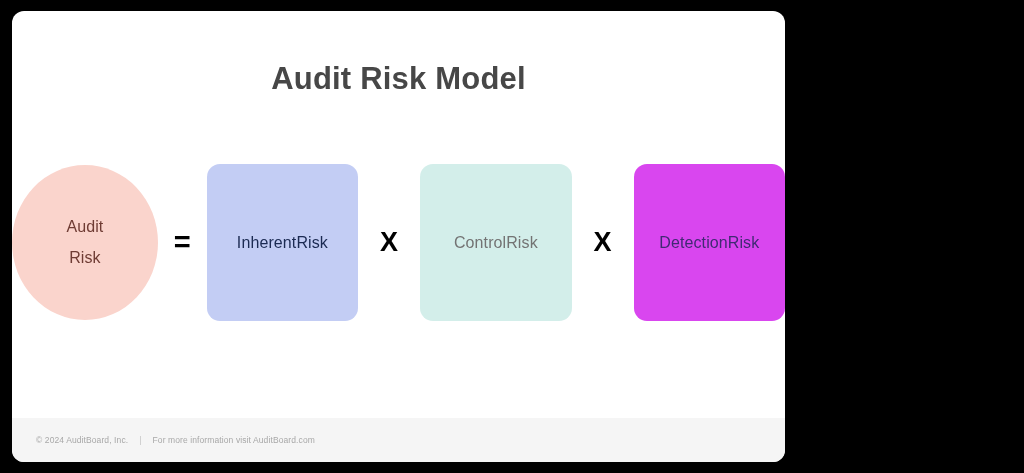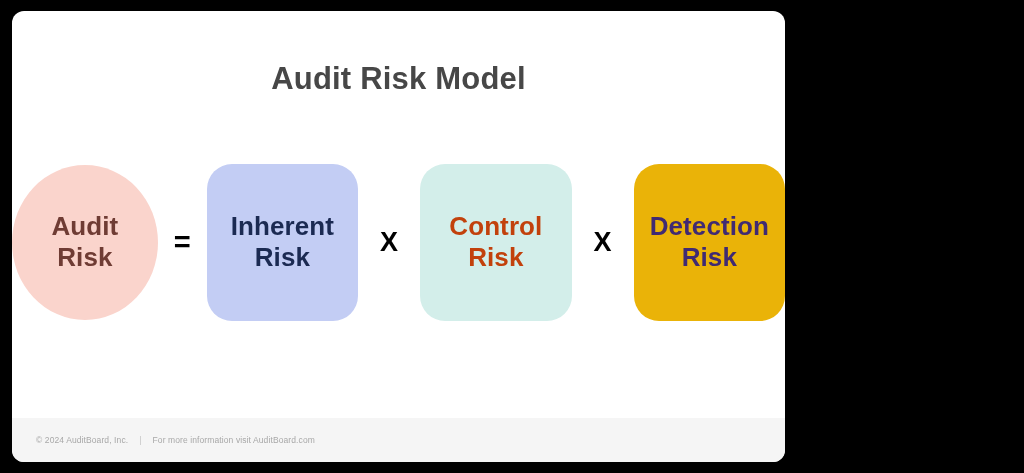--- a/index.html
+++ b/index.html
@@ -69,31 +69,30 @@
     display: flex;
     flex-direction: column;
     align-items: center;
     justify-content: center;
     box-sizing: border-box;
   }
 
   .term-box {
     width: 161px;
     height: 157px;
-    border-radius: 25px;
-    display: flex;
-    flex-direction: column;
+    border-radius: 13px;
+    display: flex;
     align-items: center;
     justify-content: center;
     box-sizing: border-box;
   }
 
   .term-line {
-    font-size: 26px;
-    font-weight: 700;
+    font-size: 16px;
+    font-weight: 400;
     line-height: 31px;
     letter-spacing: 0.1px;
     white-space: nowrap;
   }
 
   .operator {
     font-size: 27px;
     font-weight: 700;
     color: #000000;
     width: 66px;
@@ -105,22 +104,22 @@
     width: 52px;
     font-size: 29px;
   }
 
   
   .c-audit     { background: #fad4cc; }
   .t-audit     { color: #6f3c34; }
   .c-inherent  { background: #c3cdf4; }
   .t-inherent  { color: #1b2a52; }
   .c-control   { background: #d3eeea; }
-  .t-control   { color: #c2410c; }
-  .c-detection { background: #eab308; }
+  .t-control   { color: #737373; }
+  .c-detection { background: #d946ef; }
   .t-detection { color: #402a73; }
 
   
   .footer {
     position: absolute;
     left: 0;
     right: 0;
     bottom: 0;
     height: 44px;
     background: #f5f5f5;

